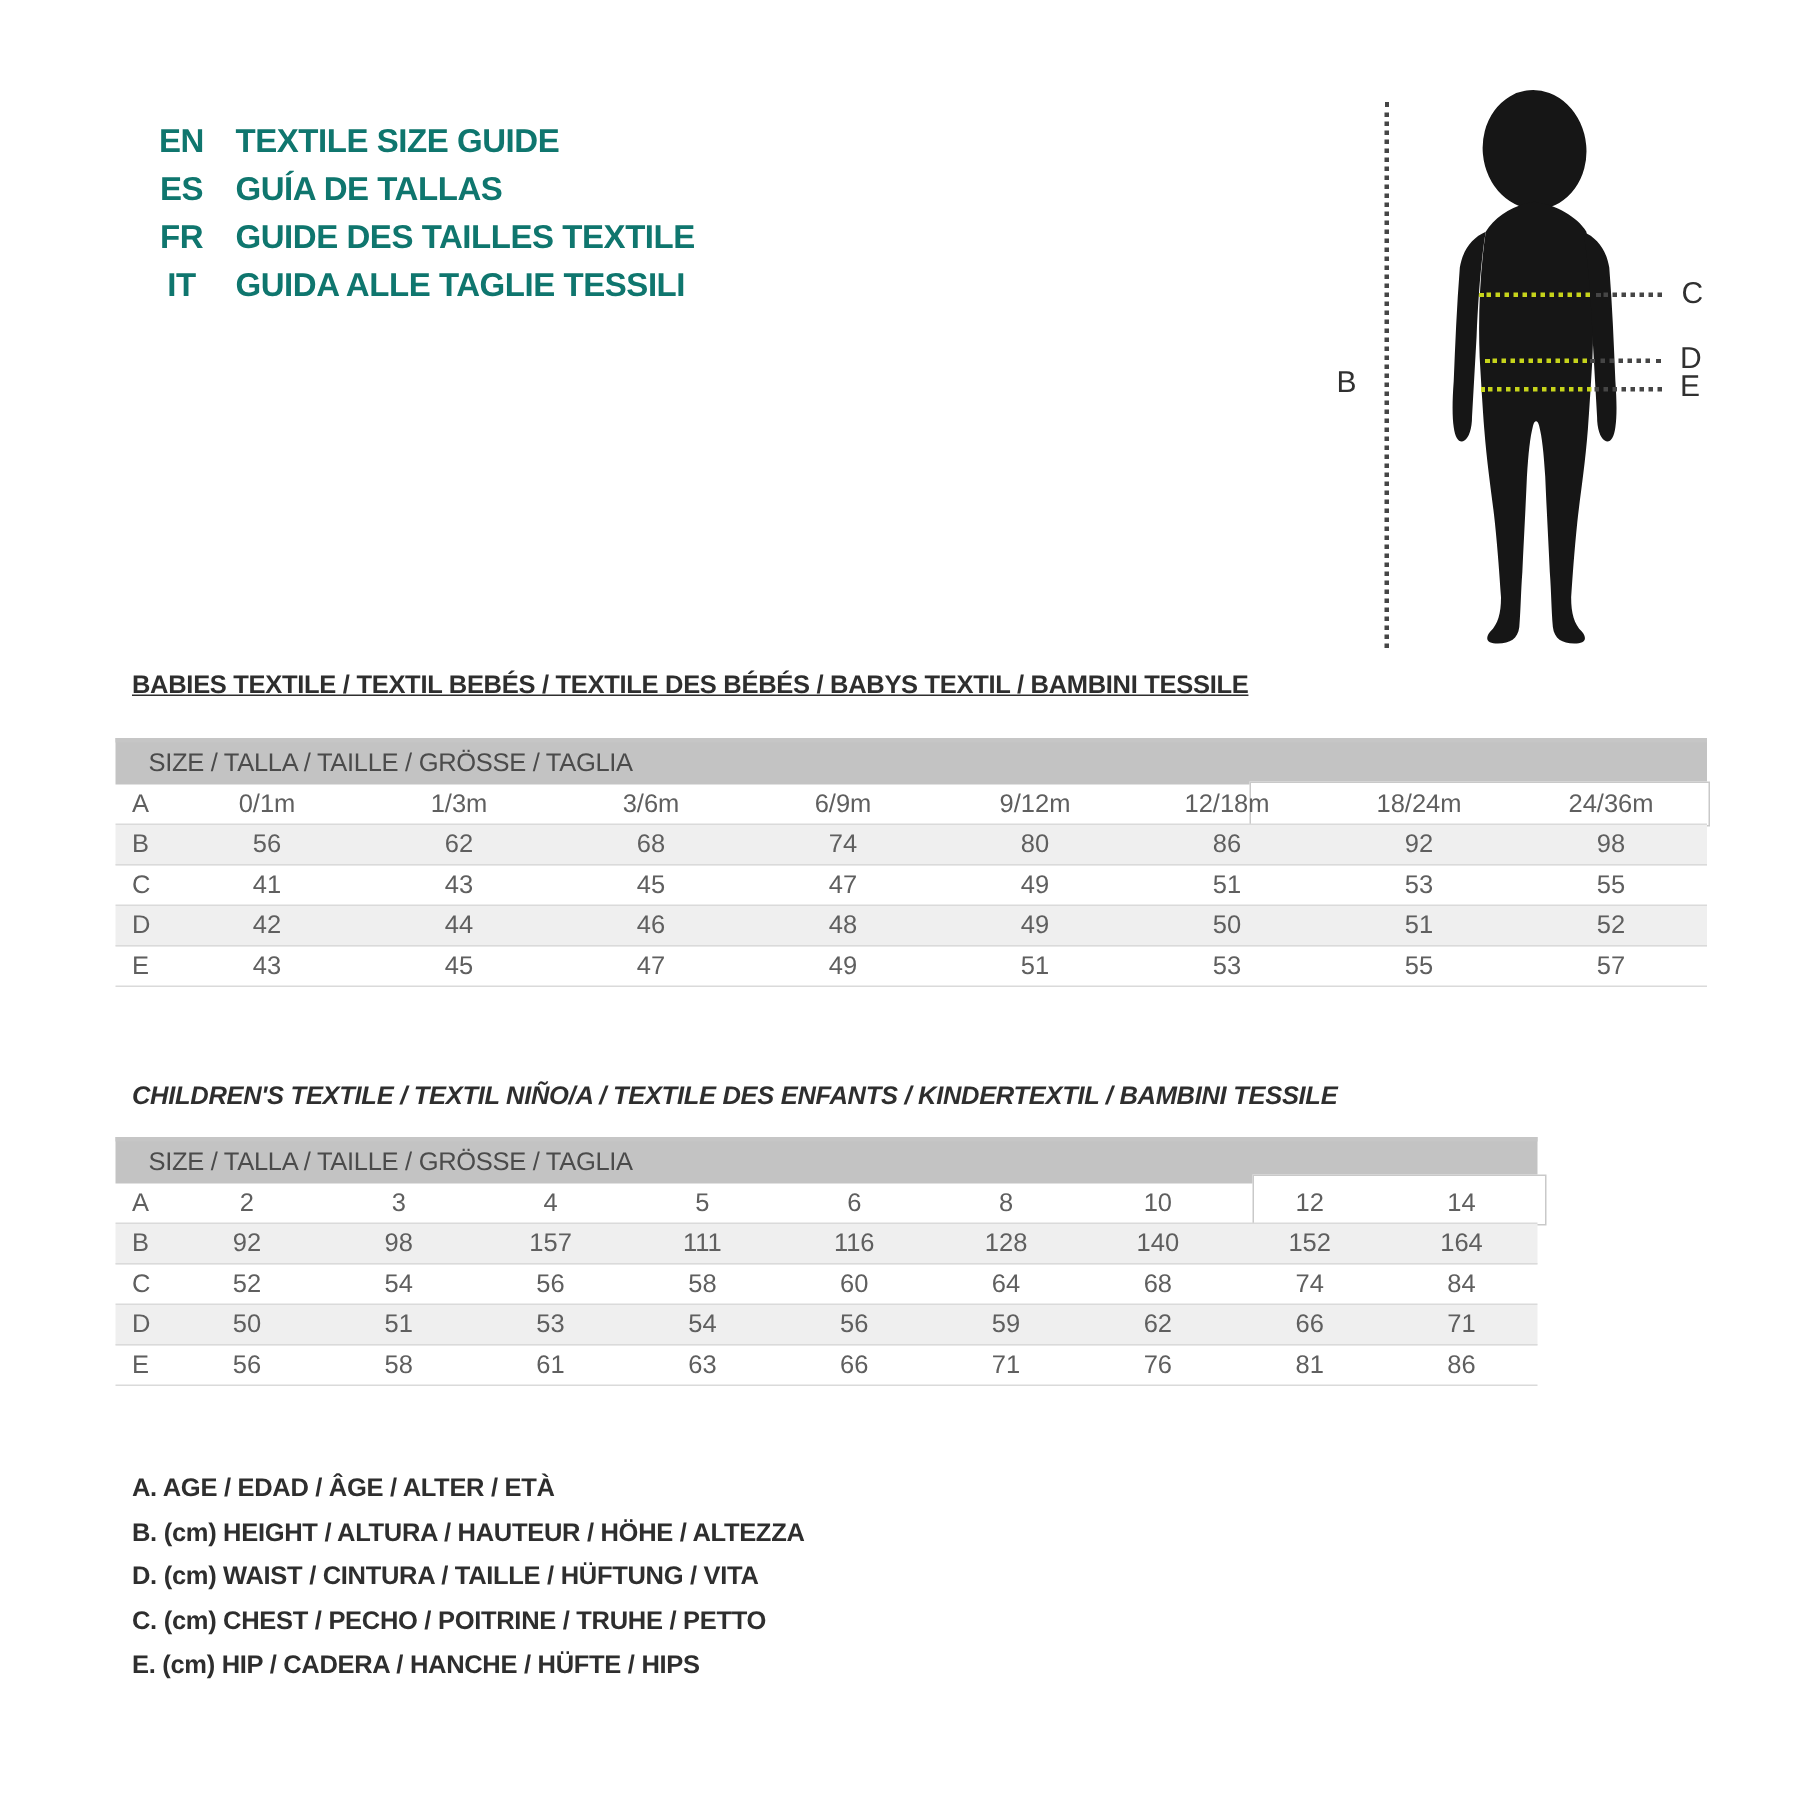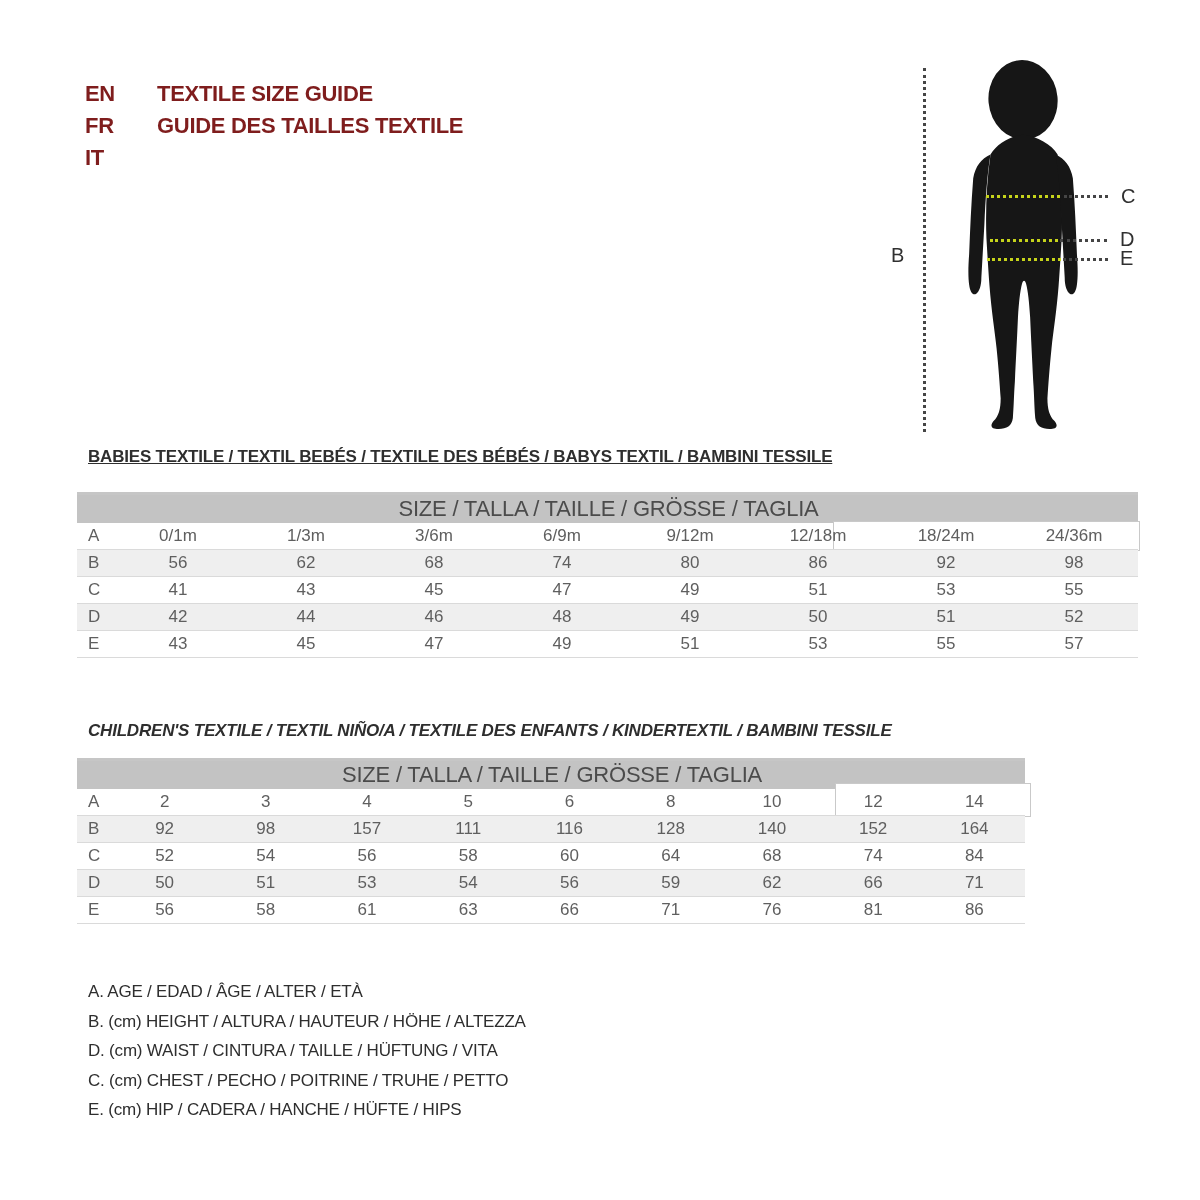--- a/index.html
+++ b/index.html
@@ -3,63 +3,68 @@
 <meta charset="utf-8">
 <style>
   html,body{margin:0;padding:0;background:#ffffff;}
   .canvas{
     position:relative;width:1200px;height:1200px;background:#ffffff;overflow:hidden;
     font-family:"Liberation Sans","DejaVu Sans",sans-serif;
   }
   
   .lang-list{position:absolute;left:85px;top:78px;}
   .lang-row{display:flex;height:32px;line-height:32px;
-    font-size:22px;font-weight:700;letter-spacing:-0.3px;color:#7f1d1d;}
+    font-size:22px;font-weight:700;letter-spacing:-0.3px;color:#0f766e;text-align:center;}
   .lang-code{width:72px;flex:none;}
   
   .fig-vline{position:absolute;left:923px;top:68px;height:364px;width:0;
     border-left:3px dotted var(--guide-dot);}
   .fig-label{position:absolute;font-size:20px;color:#303030;letter-spacing:-0.3px;}
   .meas-seg{position:absolute;height:0;border-top:3px dotted var(--guide-dot);}
   .meas-seg.accent{border-top-color:var(--accent);}
   .silhouette{position:absolute;left:960px;top:55px;width:122px;height:378px;}
   
   .section-title{position:absolute;left:88px;font-size:17px;font-weight:700;
     letter-spacing:-0.2px;color:#2e2e2e;white-space:nowrap;}
   
   .size-table{position:absolute;}
   .bar{height:28px;line-height:28px;background:var(--bar-bg);border-top:3px solid #c6c6c6;
-    padding-left:2px;font-size:22px;color:#4b4b4b;letter-spacing:-0.2px;box-sizing:content-box;text-align:center;}
+    padding-left:22px;font-size:17px;color:#4b4b4b;letter-spacing:-0.2px;box-sizing:content-box;}
   .trow{display:flex;height:27px;line-height:26px;font-size:17px;color:#5f5f5f;
     position:relative;z-index:2;border-bottom:1px solid #dadada;box-sizing:border-box;}
   .trow.striped{background:var(--stripe-bg);}
   .trow .lbl{width:26px;padding-left:11px;flex:none;}
   .trow .cell{flex:1;text-align:center;}
   .hl{position:absolute;background:#ffffff;border:1px solid #c9c9c9;z-index:1;box-sizing:border-box;}
   
   .legend{position:absolute;left:88px;top:977px;}
-  .legend-line{height:29.6px;line-height:29.6px;font-size:17px;font-weight:400;
+  .legend-line{height:29.6px;line-height:29.6px;font-size:17px;font-weight:700;
     letter-spacing:-0.2px;color:#2e2e2e;white-space:nowrap;}
 </style>
 </head>
 <body>
 
 <div class="canvas">
 
   <div class="lang-list">
       <div class="lang-row">
         <span class="lang-code">EN</span>
         <span class="lang-label">TEXTILE SIZE GUIDE</span>
       </div>
       <div class="lang-row">
+        <span class="lang-code">ES</span>
+        <span class="lang-label">GUÍA DE TALLAS</span>
+      </div>
+      <div class="lang-row">
         <span class="lang-code">FR</span>
         <span class="lang-label">GUIDE DES TAILLES TEXTILE</span>
       </div>
       <div class="lang-row">
         <span class="lang-code">IT</span>
+        <span class="lang-label">GUIDA ALLE TAGLIE TESSILI</span>
       </div>
     </div>
 
   <div>
     <div class="fig-vline"></div>
     <div class="fig-label" style="left:891px;top:244px;">B</div>
 
     <svg class="silhouette" viewBox="0 0 120 380" preserveAspectRatio="none">
       <g fill="#161616">
         <ellipse cx="62" cy="45" rx="34" ry="40" transform="rotate(-5 62 45)"></ellipse>

